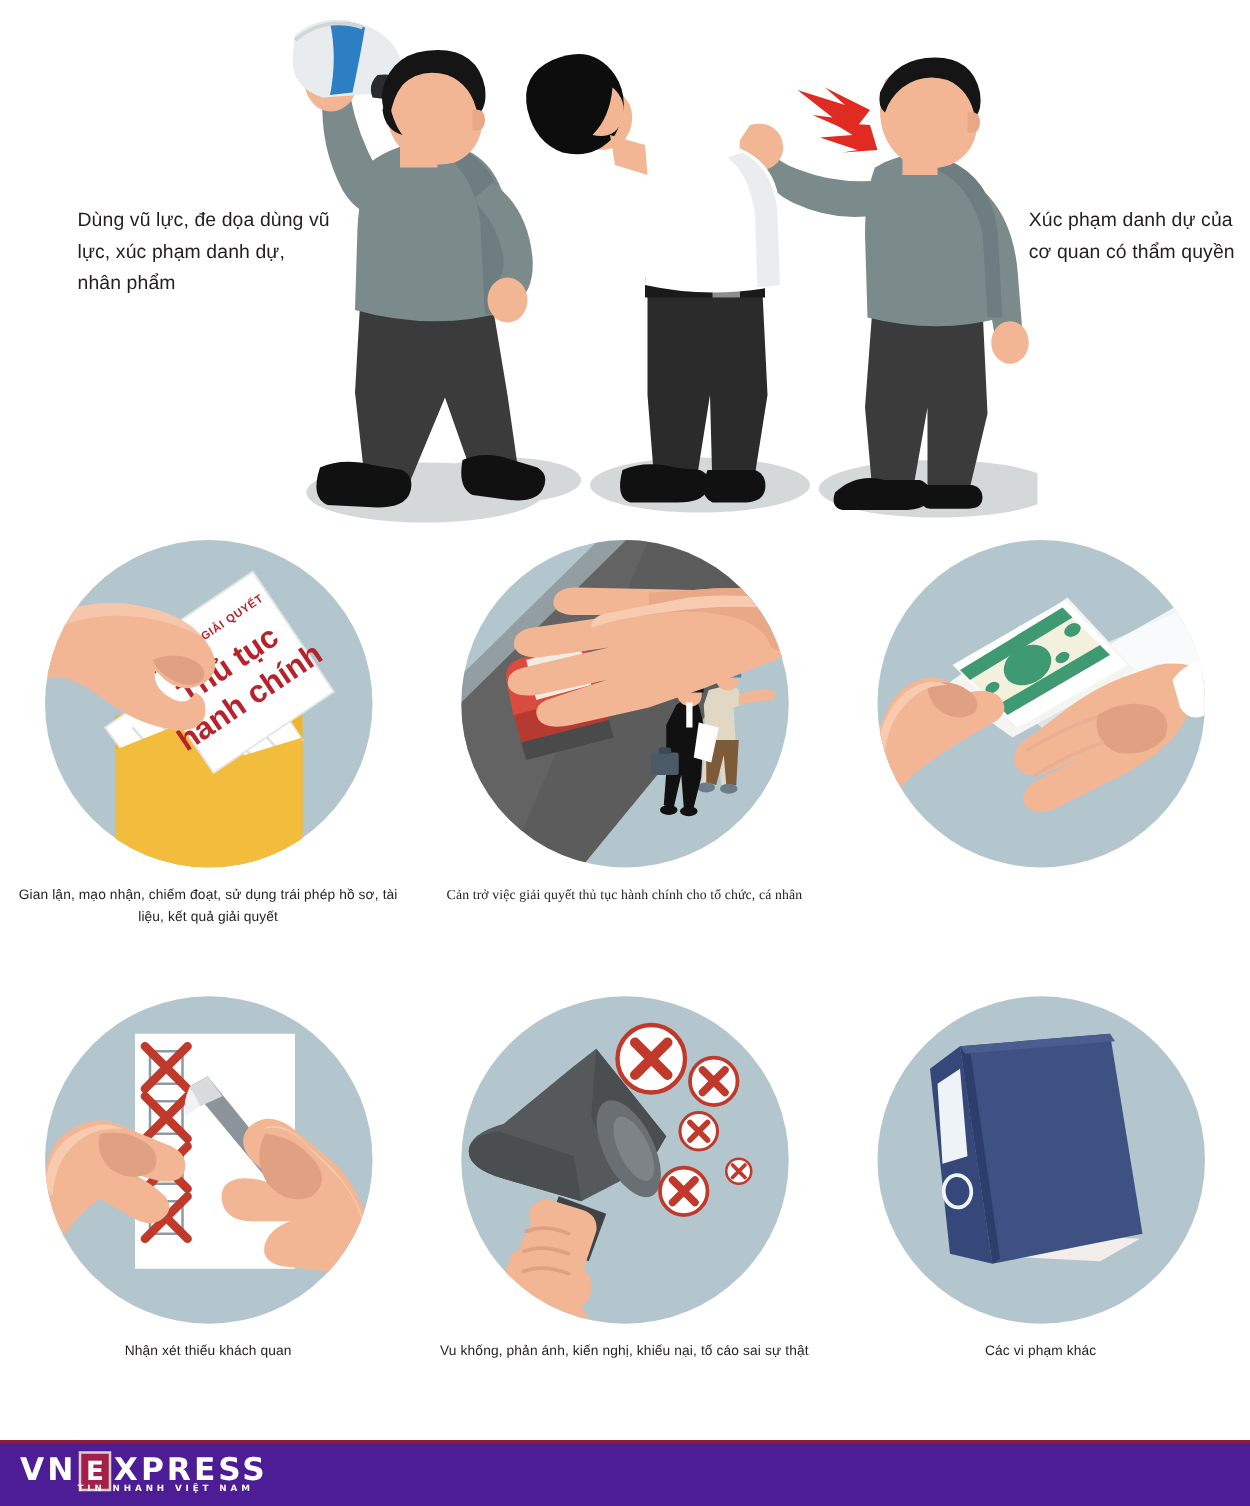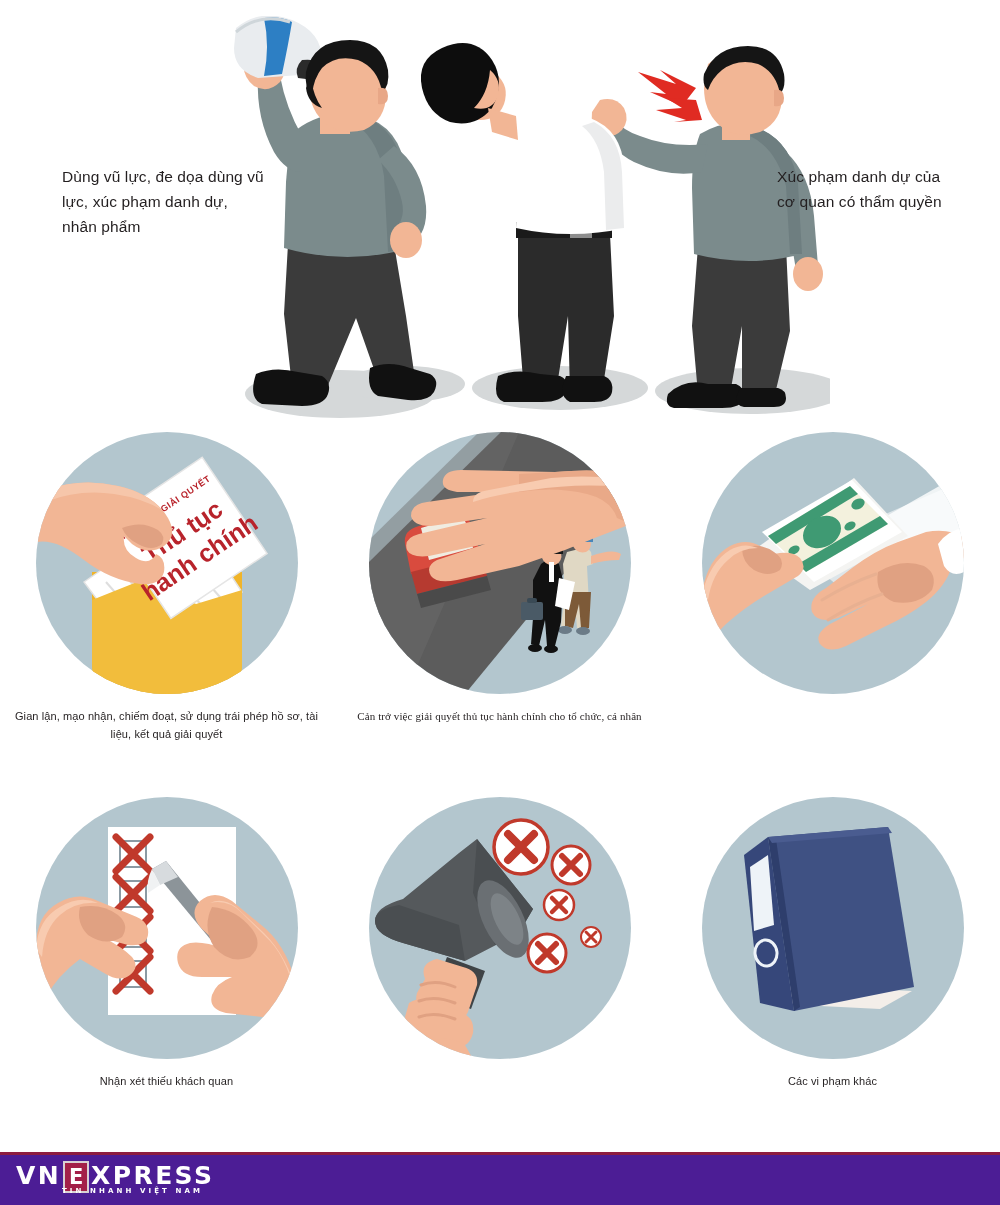--- a/index.html
+++ b/index.html
@@ -36,21 +36,21 @@
     color: #231f20;
     letter-spacing: 0.1px;
   }
   #hero-caption-left {
     left: 62px;
     top: 148px;
     width: 205px;
     text-align: left;
   }
   #hero-caption-right {
-    left: 777px;
+    left: 823px;
     top: 148px;
     width: 170px;
     text-align: left;
   }
 
   
   #grid {
     position: absolute;
     left: 0; top: 432px;
     width: 1000px;
@@ -463,20 +463,21 @@
             <circle cx="222" cy="140" r="10" fill="#ffffff" stroke="#c0392b" stroke-width="2"></circle>
             <path d="M217 135 L227 145 M227 135 L217 145" stroke="#c0392b" stroke-width="3" stroke-linecap="round"></path>
           </g>
           <g>
             <circle cx="178" cy="156" r="19" fill="#ffffff" stroke="#c0392b" stroke-width="3"></circle>
             <path d="M169 147 L187 165 M187 147 L169 165" stroke="#c0392b" stroke-width="6" stroke-linecap="round"></path>
           </g>
         </g>
       </svg>
     </div>
+    <div class="card-caption">Vu khống, phản ánh, kiến nghị, khiếu nại, tố cáo sai sự thật</div>
   </div>
 
   <div class="card" style="left:666px; top:365px;">
     <div class="card-circle">
       <svg viewBox="0 0 262 262" width="262" height="262" xmlns="http://www.w3.org/2000/svg">
         <g>
 
           <path d="M58 206 L178 212 L210 194 L90 188 Z" fill="#f3eee9"></path>
 
           <path d="M66 40 L186 30 L212 190 L92 214 Z" fill="#3f5183"></path>

